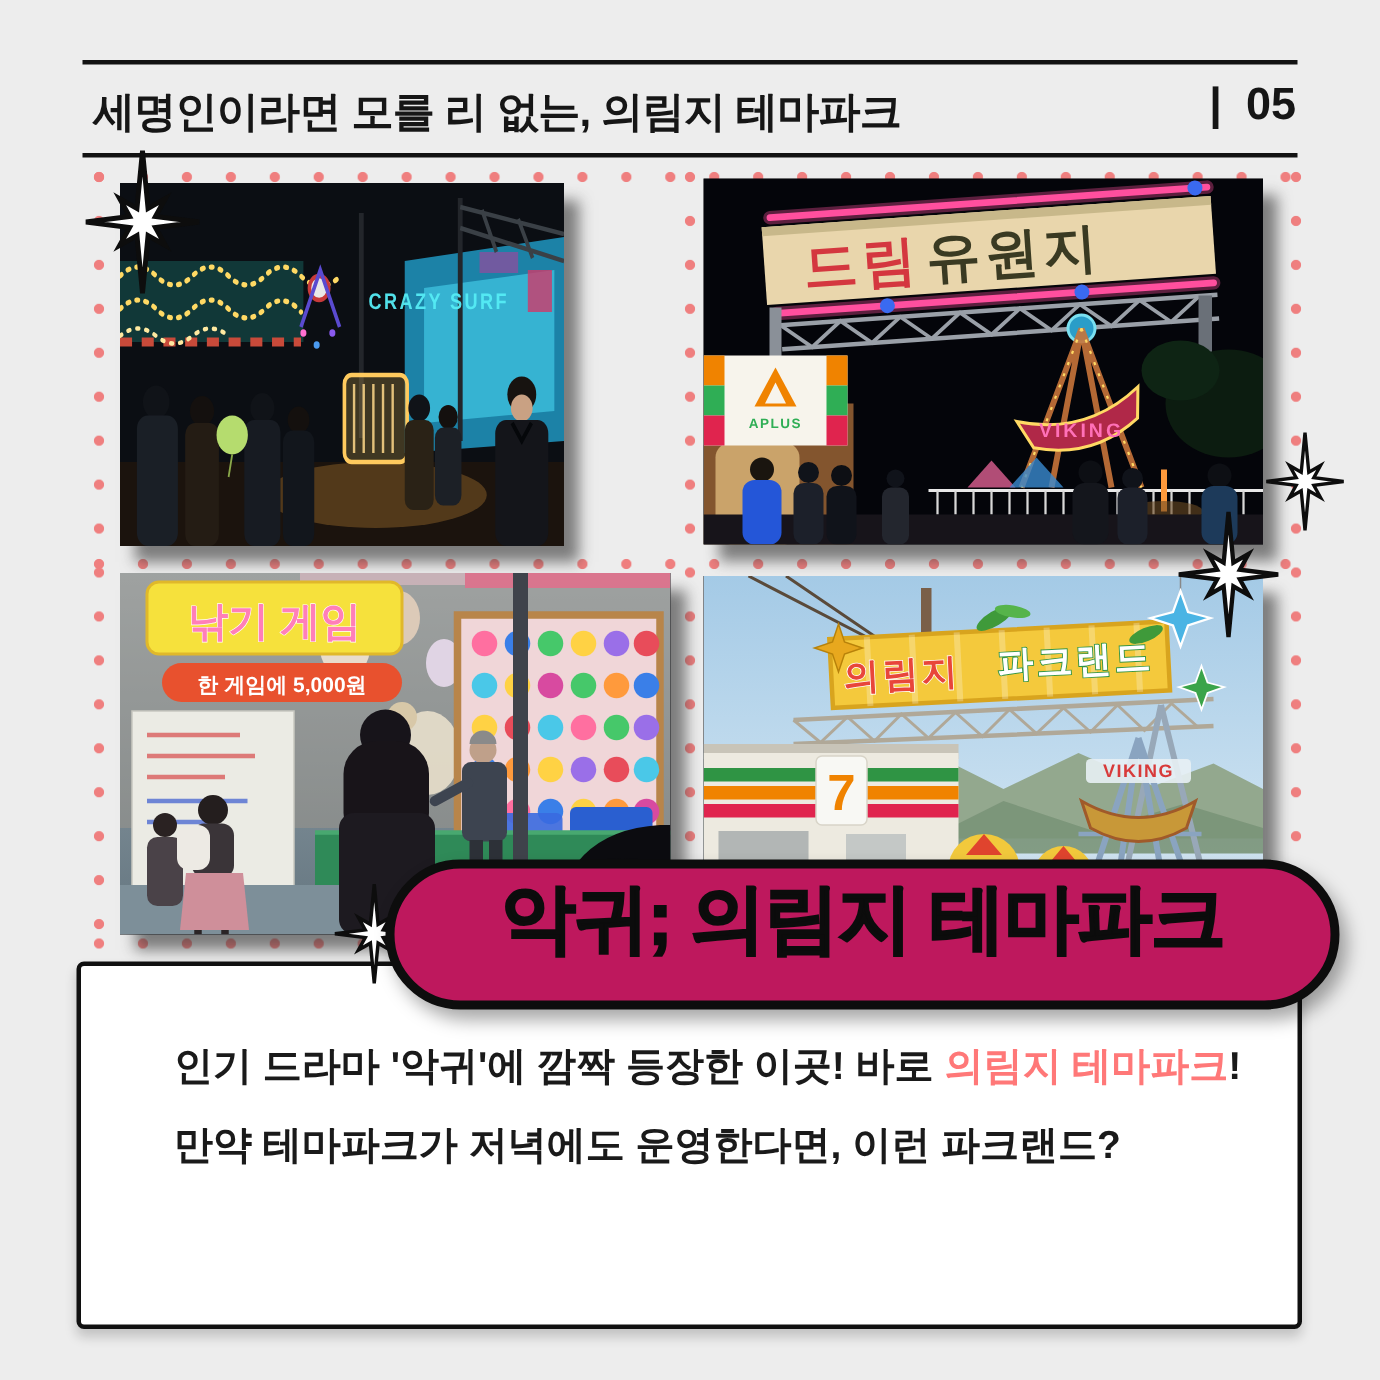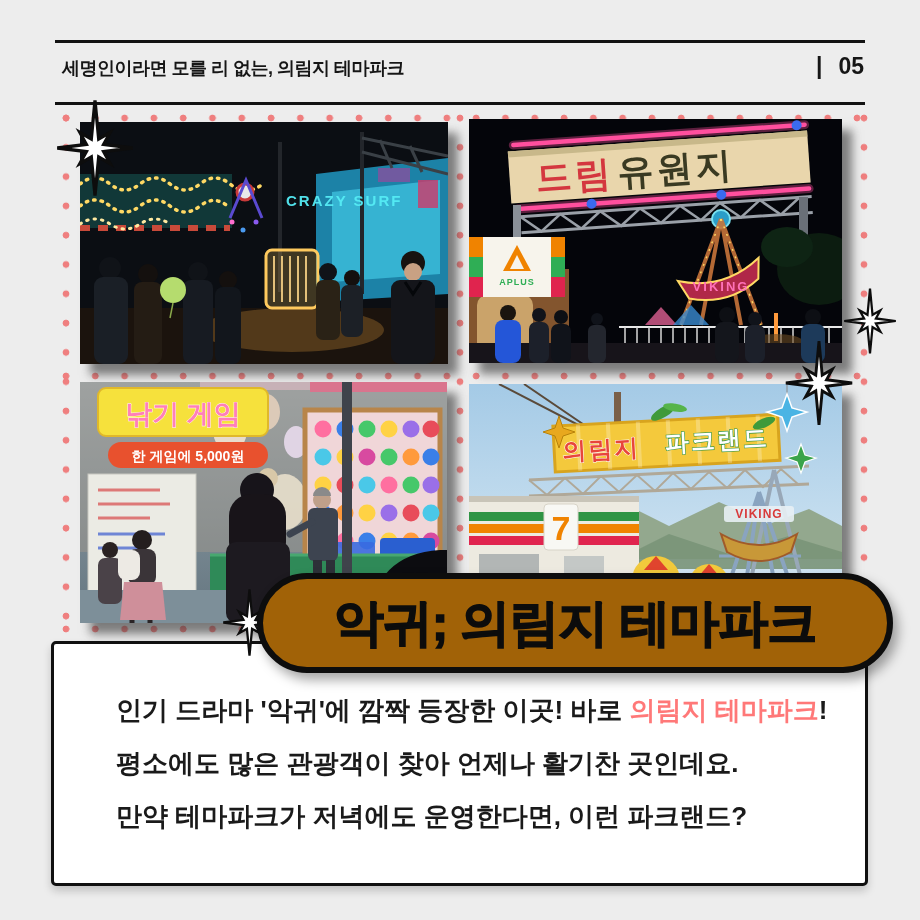--- a/index.html
+++ b/index.html
@@ -4,40 +4,40 @@
 <style>
   html,body{margin:0;padding:0;}
   .canvas{
     position:relative; width:920px; height:920px; overflow:hidden;
     background:#EDEDED;
     font-family:"Liberation Sans", sans-serif;
     color:#141414;
   }
   
   .rule{position:absolute; left:55px; width:810px; height:3px; background:#121212;}
-  .hdr-title{position:absolute; left:62px; top:56px; font-size:18px; font-weight:700; letter-spacing:-0.5px; color:#161616; white-space:nowrap;}
-  .hdr-page{position:absolute; right:56px; top:53px; font-size:23px; font-weight:700; color:#161616;}
+  .hdr-title{position:absolute; left:62px; top:56px; font-size:28px; font-weight:700; letter-spacing:-0.5px; color:#161616; white-space:nowrap;}
+  .hdr-page{position:absolute; right:56px; top:53px; font-size:30px; font-weight:700; color:#161616;}
   .hdr-page .num{margin-left:16px;}
   
   .dots-h{position:absolute; height:8px; z-index:1;
     background-image:radial-gradient(circle at 4px 4px, #EF7F7F 3.1px, rgba(0,0,0,0) 3.7px);
     background-size:29.3px 8px; background-repeat:repeat-x;}
   .dots-v{position:absolute; width:8px; z-index:1;
     background-image:radial-gradient(circle at 4px 4px, #EF7F7F 3.1px, rgba(0,0,0,0) 3.7px);
     background-size:8px 29.3px; background-repeat:repeat-y;}
   
   .photo{position:absolute; z-index:2; overflow:hidden; background:#0a0a0c;
     box-shadow:10px 11px 9px rgba(55,55,55,0.62);}
   .photo svg{display:block; width:100%; height:100%;}
   
   .sparkle{position:absolute; z-index:6;}
   
   .badge{position:absolute; left:257px; top:573px; width:636px; height:100px; z-index:10;
-    background:#a16207; border:6px solid #0d0d0d; border-radius:56px;
-    display:flex; align-items:center; justify-content:center;
+    background:#be185d; border:6px solid #0d0d0d; border-radius:56px;
+    display:flex; align-items:flex-start; justify-content:center;
     box-shadow:5px 7px 12px rgba(0,0,0,0.35); box-sizing:border-box;}
   .badge-text{font-size:50px; font-weight:900; letter-spacing:-1px; color:#0c0c0c;
     -webkit-text-stroke:1.5px #0c0c0c; white-space:nowrap;}
   
   .card{position:absolute; left:51px; top:641px; width:817px; height:245px; z-index:8;
     background:#ffffff; border:3px solid #101010; border-radius:5px; box-sizing:border-box;
     box-shadow:0 5px 8px rgba(0,0,0,0.18);
     padding:40px 36px 0 62px;}
   .card p{margin:0; font-size:26px; line-height:53px; font-weight:600; color:#1a1a1a; white-space:nowrap;}
   .card .hl{color:#FF7878;}
@@ -61,21 +61,21 @@
   <div class="hdr-page"><span>|</span><span class="num">05</span></div>
   <div class="rule" style="top:102px"></div>
 
   <div class="dots-h" style="left:62px; top:114px; width:800px;"></div>
   <div class="dots-h" style="left:62px; top:372px; width:800px;"></div>
   <div class="dots-h" style="left:62px; top:625px; width:800px;"></div>
   <div class="dots-v" style="left:62px; top:114px; height:519px;"></div>
   <div class="dots-v" style="left:456px; top:114px; height:519px;"></div>
   <div class="dots-v" style="left:860px; top:114px; height:519px;"></div>
 
-  <div class="photo" style="left:80px; top:122px; width:368px; height:242px;">
+  <div class="photo" style="left:80px; top:122px; width:296px; height:242px;">
     <svg viewBox="0 0 368 242" preserveAspectRatio="none">
       <rect width="368" height="242" fill="#0b0e13"></rect>
       <polygon points="236,52 368,36 368,172 236,180" fill="#1e8fb8" opacity="0.9"></polygon>
       <polygon points="252,70 360,58 360,152 252,160" fill="#3fc3e0" opacity="0.75"></polygon>
       <rect x="338" y="58" width="20" height="28" fill="#d03a6a" opacity="0.8"></rect>
       <rect x="298" y="46" width="32" height="14" fill="#b83a9a" opacity="0.55"></rect>
       <rect x="0" y="52" width="152" height="54" fill="#123d3d" opacity="0.9"></rect>
       <path d="M0,106 H150" stroke="#c84a3a" stroke-width="6" stroke-dasharray="10 8"></path>
       <path d="M0,62 Q15,50 30,62 T60,62 T90,62 T120,62 T150,62 T180,64" fill="none" stroke="#ffd964" stroke-width="3.5" stroke-linecap="round" stroke-dasharray="1.5 6"></path>
       <path d="M0,84 Q15,72 30,84 T60,84 T90,84 T120,84 T150,86" fill="none" stroke="#ffd964" stroke-width="3.5" stroke-linecap="round" stroke-dasharray="1.5 6"></path>
@@ -347,17 +347,16 @@
   <svg class="sparkle star-d" style="left:221px; top:586px; width:57px; height:73px;" viewBox="0 0 100 120">
       <use href="#sparkle8"></use>
     </svg>
 
   <div class="badge">
     <span class="badge-text">악귀; 의림지 테마파크</span>
   </div>
 
   <div class="card">
     <p><span>인기 드라마 '악귀'에 깜짝 등장한 이곳! 바로 </span><span class="hl">의림지 테마파크</span><span>!</span></p>
-    <p>평소에도 많은 관광객이 찾아 언제나 활기찬 곳인데요.</p>
     <p>만약 테마파크가 저녁에도 운영한다면, 이런 파크랜드?</p>
   </div>
 
 </div>
 
 </body></html>

